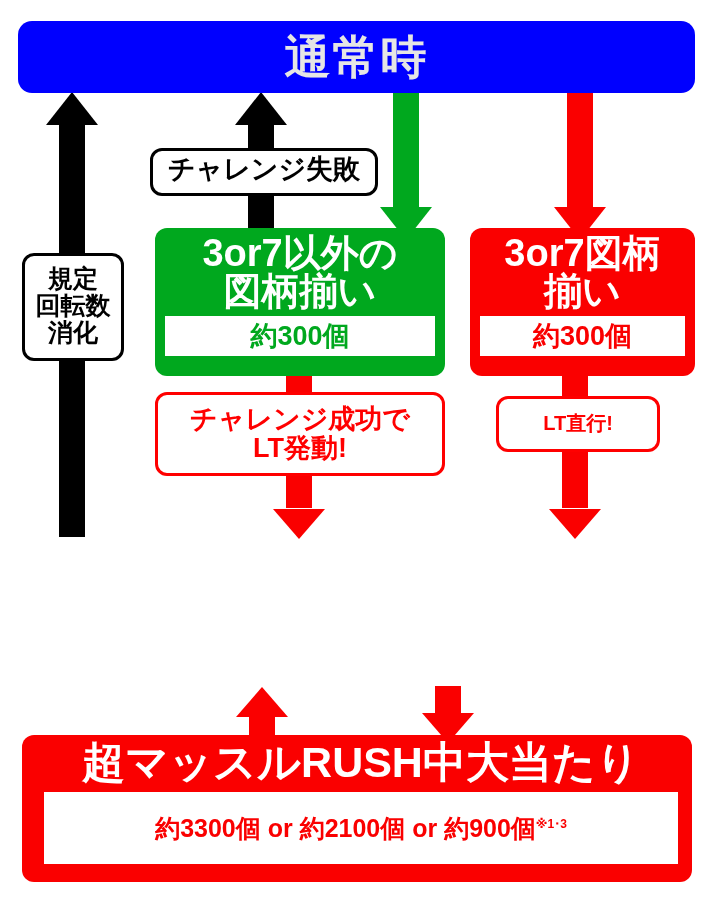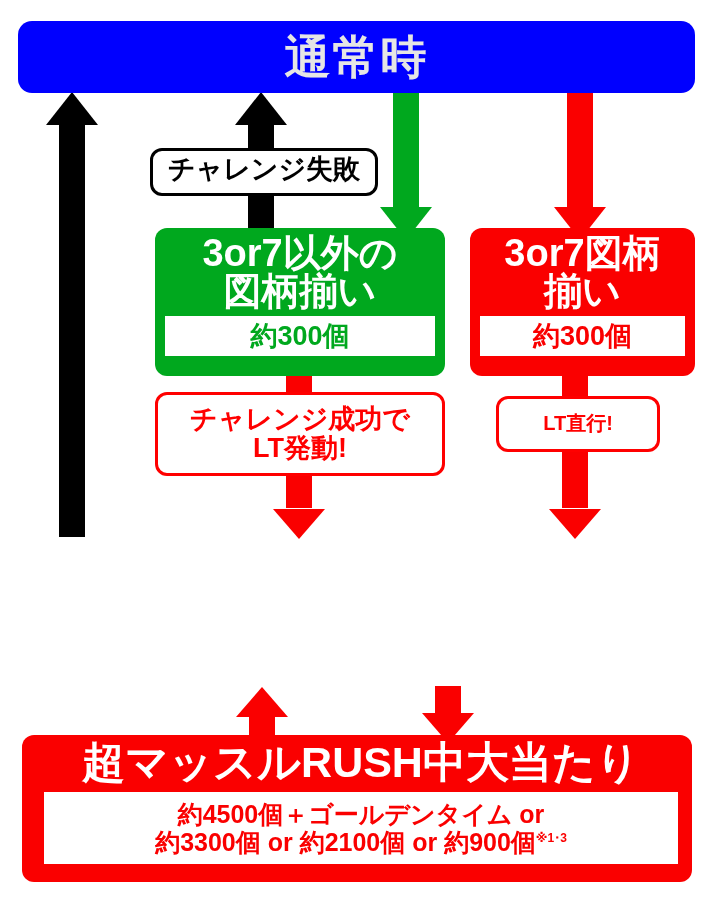--- a/index.html
+++ b/index.html
@@ -129,20 +129,25 @@
 
   <div class="arrow down abs" style="left: 552px; top: 90px; width: 56px; height: 145px;">
     <div class="shaft" style="width: 26px; background: #fa0000;"></div>
     <div class="head" style="border-top: 33px solid #fa0000; bottom:-5px;"></div>
   </div>
 
   <div class="hdr abs">
     <span class="hdr-label">通常時</span>
   </div>
 
+  <div class="pill black abs" style="left: 22px; top: 253px; width: 102px; height: 108px; font-size: 25px; flex-direction: column;">
+    <span>規定</span>
+    <span>回転数</span>
+    <span>消化</span>
+  </div>
 
   <div class="pill black abs" style="left: 150px; top: 148px; width: 228px; height: 48px; font-size: 27px;">
     <span>チャレンジ失敗</span>
   </div>
 
   <div class="bar" style="left: 286px; top: 372px; width: 26px; height: 24px; background: #fa0000;"></div>
 
   <div class="bar" style="left: 562px; top: 368px; width: 26px; height: 28px; background: #fa0000;"></div>
 
   <div class="rbox green-bg abs" style="left: 155px; top: 228px; width: 290px; height: 148px; padding: 6px 10px 10px 10px;">
@@ -193,20 +198,19 @@
   <div class="arrow down abs" style="left: 420px; top: 686px; width: 56px; height: 54px;">
     <div class="shaft" style="width: 26px; background: #fa0000; bottom: 27px;"></div>
     <div class="head" style="border-top: 30px solid #fa0000; bottom:-3px;"></div>
   </div>
 
   <div class="rbox red-bg abs" style="left: 22px; top: 735px; width: 670px; height: 147px; padding: 4px 18px 14px 26px;">
     <div class="title" style="font-size: 43px; padding-top: 2px; white-space: nowrap;">
       <span>超マッスルRUSH中大当たり</span>
     </div>
     <div class="sub red-tx" style="width: 634px; height: 72px; margin-top: 8px; font-size: 25px; flex-direction: column;">
-      <div>約4500個＋ゴールデンタイム or</div>
       <div>
         <span>約3300個 or 約2100個 or 約900個</span><sup class="mark">※1･3</sup>
       </div>
     </div>
   </div>
 
 </div>
 
 </body></html>

